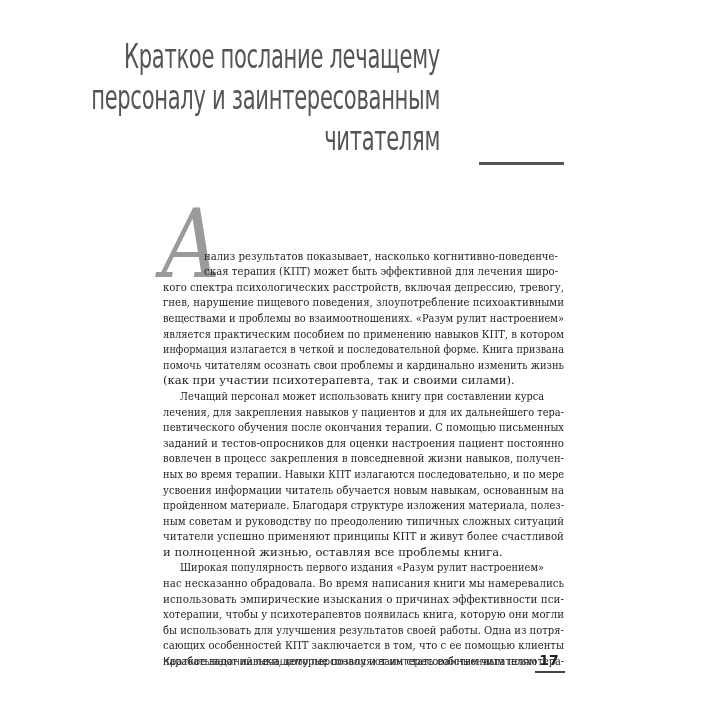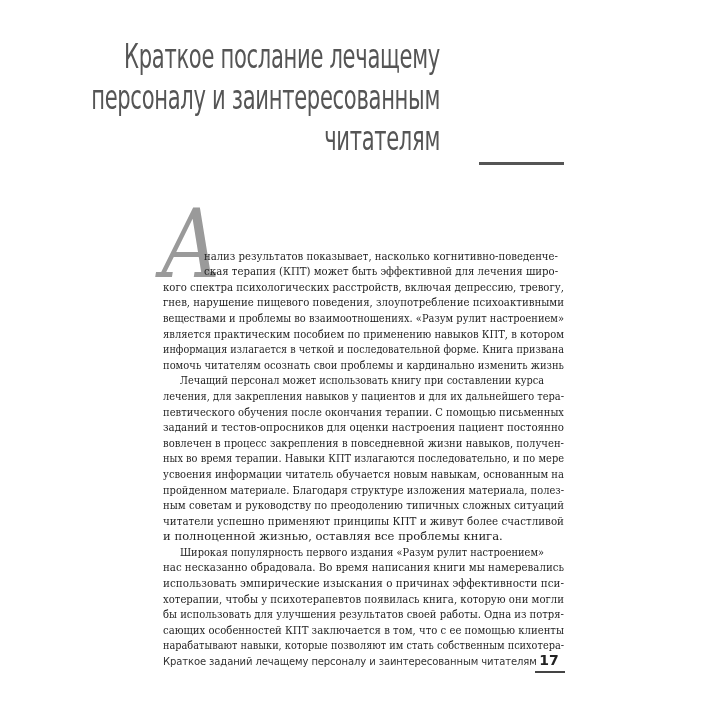--- a/index.html
+++ b/index.html
@@ -116,20 +116,21 @@
     <p>
       <span class="line first-lines" style="visibility:hidden">&nbsp;</span>
       <span class="line first-lines" style="transform-origin: left top; white-space: nowrap; width: 406.547px; transform: scaleX(0.870748); text-align-last: justify;">нализ результатов показывает, насколько когнитивно-поведенче-</span>
       <span class="line first-lines" style="transform-origin: left top; white-space: nowrap; width: 404.578px; transform: scaleX(0.874986); text-align-last: justify;">ская терапия (КПТ) может быть эффективной для лечения широ-</span>
       <span class="line" style="transform-origin: left top; white-space: nowrap; width: 458.016px; transform: scaleX(0.875516); text-align-last: justify;">кого спектра психологических расстройств, включая депрессию, тревогу,</span>
       <span class="line" style="transform-origin: left top; white-space: nowrap; width: 456.766px; transform: scaleX(0.877912); text-align-last: justify;">гнев, нарушение пищевого поведения, злоупотребление психоактивными</span>
       <span class="line" style="transform-origin: left top; white-space: nowrap; width: 471.922px; transform: scaleX(0.849717); text-align-last: justify;">веществами и проблемы во взаимоотношениях. «Разум рулит настроением»</span>
       <span class="line" style="transform-origin: left top; white-space: nowrap; width: 465.141px; transform: scaleX(0.862105); text-align-last: justify;">является практическим пособием по применению навыков КПТ, в котором</span>
       <span class="line" style="transform-origin: left top; white-space: nowrap; width: 482.5px; transform: scaleX(0.831088); text-align-last: justify;">информация излагается в четкой и последовательной форме. Книга призвана</span>
       <span class="line" style="transform-origin: left top; white-space: nowrap; width: 467.375px; transform: scaleX(0.857983); text-align-last: justify;">помочь читателям осознать свои проблемы и кардинально изменить жизнь</span>
+      <span class="line last">(как при участии психотерапевта, так и своими силами).</span>
     </p>
     <p>
       <span class="line indent" style="transform-origin: left top; white-space: nowrap; width: 453.25px; transform: scaleX(0.840596); text-align-last: justify;">Лечащий персонал может использовать книгу при составлении курса</span>
       <span class="line" style="transform-origin: left top; white-space: nowrap; width: 471.75px; transform: scaleX(0.850026); text-align-last: justify;">лечения, для закрепления навыков у пациентов и для их дальнейшего тера-</span>
       <span class="line" style="transform-origin: left top; white-space: nowrap; width: 465.734px; transform: scaleX(0.861006); text-align-last: justify;">певтического обучения после окончания терапии. С помощью письменных</span>
       <span class="line" style="transform-origin: left top; white-space: nowrap; width: 451.984px; transform: scaleX(0.887199); text-align-last: justify;">заданий и тестов-опросников для оценки настроения пациент постоянно</span>
       <span class="line" style="transform-origin: left top; white-space: nowrap; width: 463.328px; transform: scaleX(0.865477); text-align-last: justify;">вовлечен в процесс закрепления в повседневной жизни навыков, получен-</span>
       <span class="line" style="transform-origin: left top; white-space: nowrap; width: 472.594px; transform: scaleX(0.848509); text-align-last: justify;">ных во время терапии. Навыки КПТ излагаются последовательно, и по мере</span>
       <span class="line" style="transform-origin: left top; white-space: nowrap; width: 464.828px; transform: scaleX(0.862684); text-align-last: justify;">усвоения информации читатель обучается новым навыкам, основанным на</span>
       <span class="line" style="transform-origin: left top; white-space: nowrap; width: 470.25px; transform: scaleX(0.852738); text-align-last: justify;">пройденном материале. Благодаря структуре изложения материала, полез-</span>

